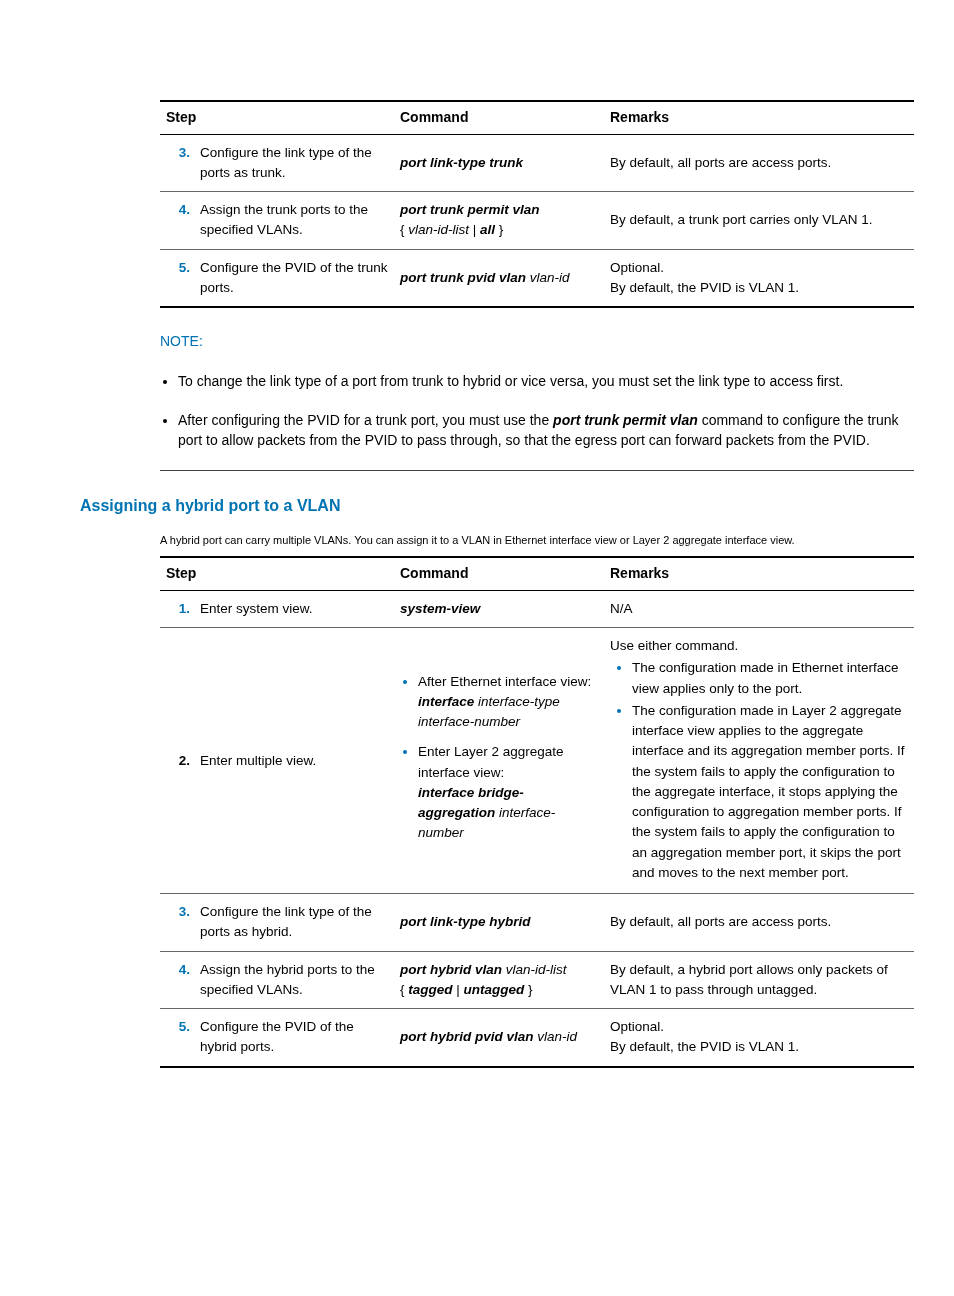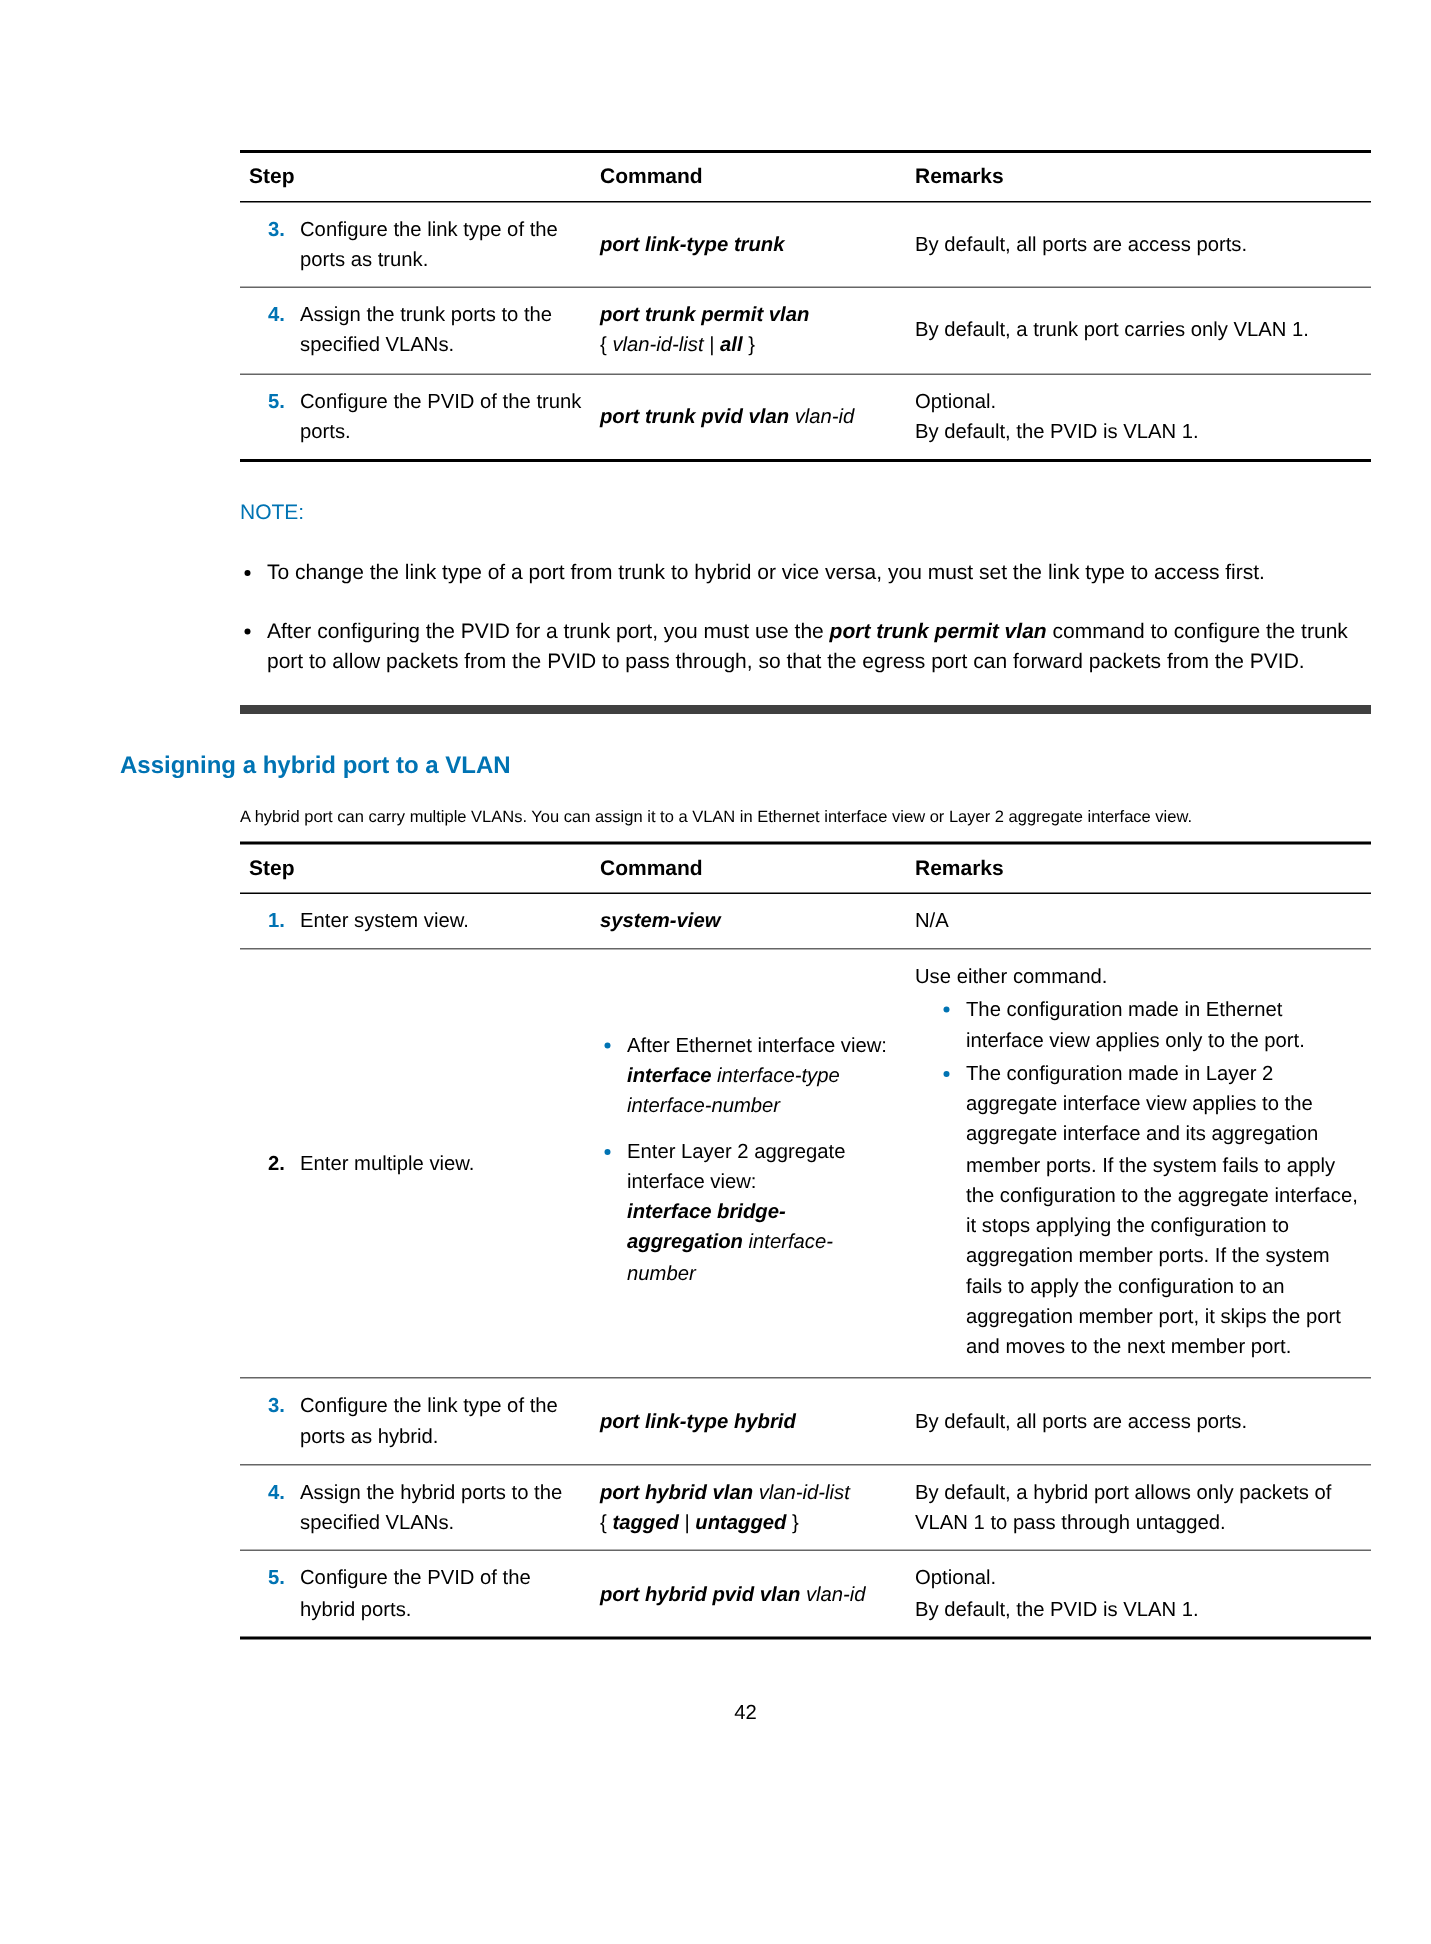--- a/index.html
+++ b/index.html
@@ -55,34 +55,34 @@
     }
     .step-num.black { color:#000; }
     .step-desc {
       width: 200px;
     }
     .cmd-col { width: 210px; }
     .bold { font-weight: bold; font-style: italic; }
     .italic { font-style: italic; }
     .note-box {
       margin: 18px 0 18px 80px;
-      border-bottom: 6px solid #404040;
+      border-bottom: 1px solid #404040;
       padding: 6px 0 10px 0;
     }
     .note-title {
       color: #0073b3;
       margin-bottom: 4px;
     }
     ul.note-list, ul.cmd-list, ul.remarks-list {
       margin: 0;
       padding-left: 18px;
     }
     ul.note-list li { margin: 20px 0 10px 0; }
     ul.cmd-list li { margin: 4px 0 10px 0; }
-    ul.remarks-list li { margin: 2px 0 2px 16px; }
+    ul.remarks-list li { margin: 2px 0 2px 4px; }
     ul.cmd-list li::marker { color:#0073b3; }
     ul.remarks-list li::marker { color:#0073b3; }
     h3 {
       color: #0073b3;
       font-weight: bold;
       font-size: 16px;
       margin: 24px 0 14px 0;
     }
     .body-text {
       margin: 8px 0 8px 80px;
@@ -226,14 +226,13 @@
         </td>
         <td>
           <span>Optional.</span><br>
           <span>By default, the PVID is VLAN 1.</span>
         </td>
       </tr>
     </tbody>
   </table>
   </div>
 
-  <div class="pagenum">42</div>
 </div>
 
 </body></html>

